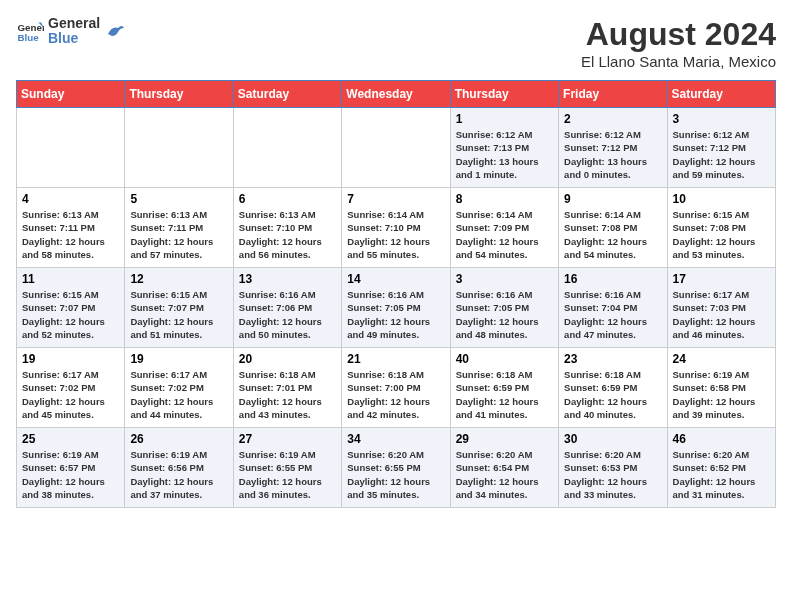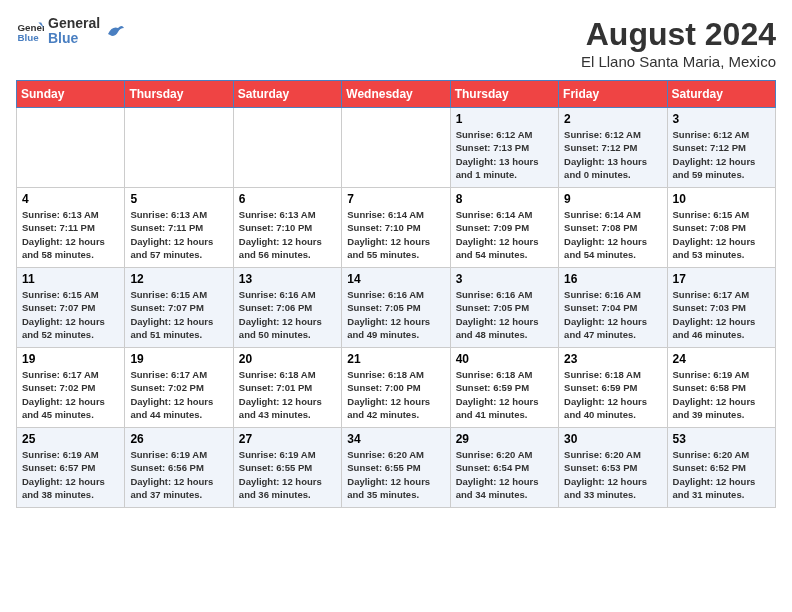--- a/index.html
+++ b/index.html
@@ -335,21 +335,21 @@
 and 34 minutes.</div>
         </td>
         <td>
           <div class="day-num">30</div>
           <div class="day-info" style="white-space: pre-line;">Sunrise: 6:20 AM
 Sunset: 6:53 PM
 Daylight: 12 hours
 and 33 minutes.</div>
         </td>
         <td>
-          <div class="day-num">53</div>
+          <div class="day-num">46</div>
           <div class="day-info" style="white-space: pre-line;">Sunrise: 6:20 AM
 Sunset: 6:52 PM
 Daylight: 12 hours
 and 31 minutes.</div>
         </td>
       </tr>
     </tbody>
 </table>
 
 </body></html>

